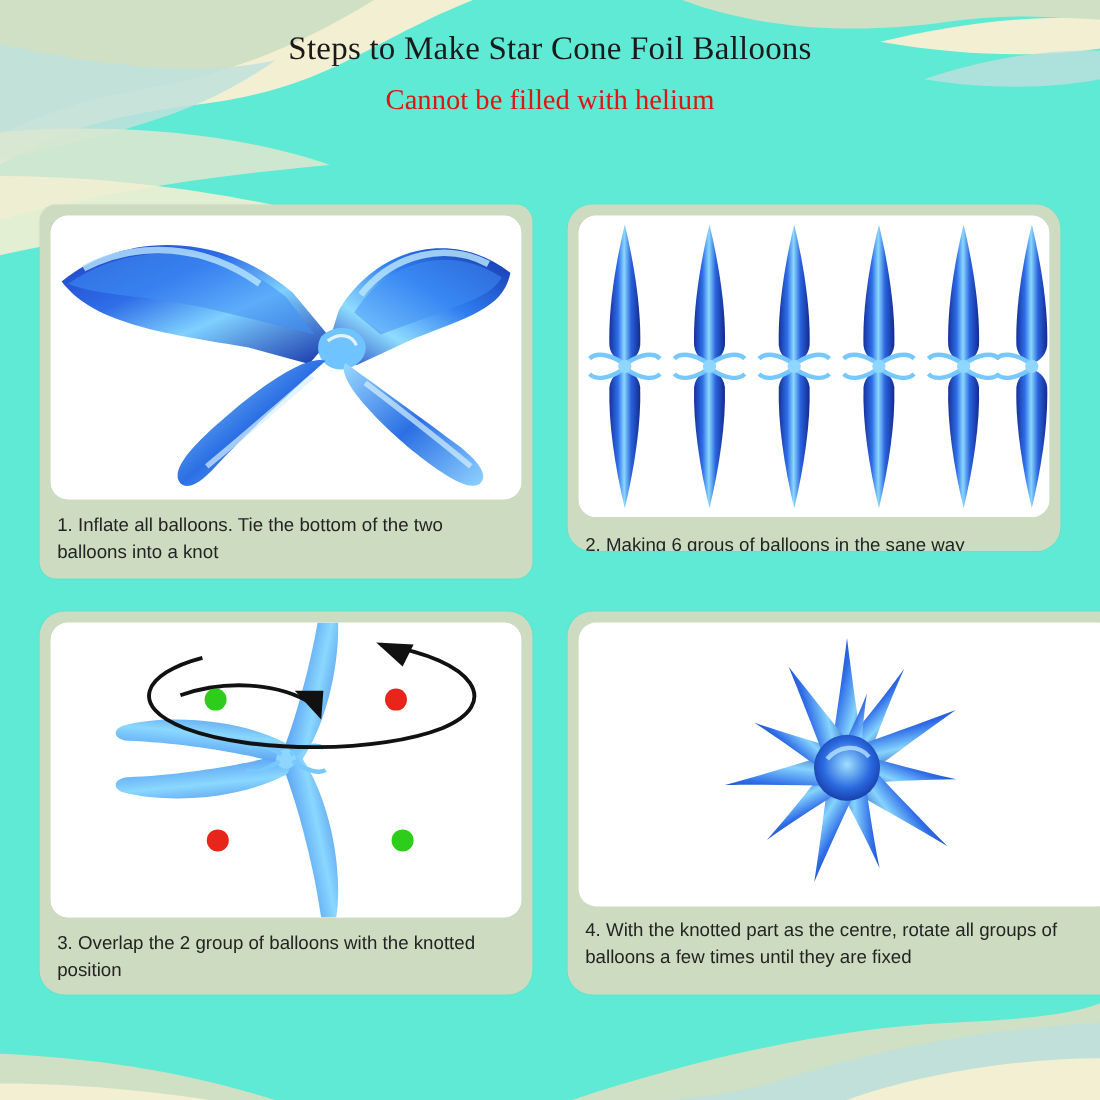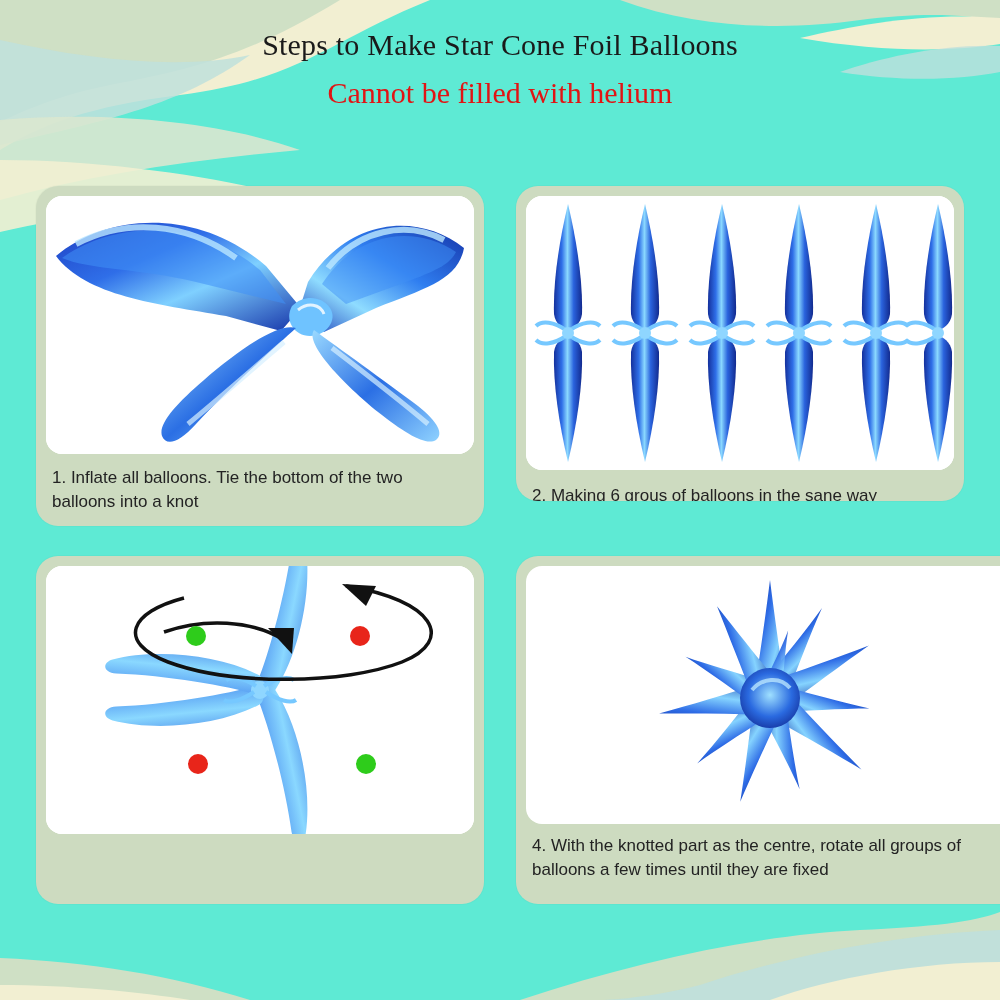--- a/index.html
+++ b/index.html
@@ -17,21 +17,21 @@
 
   
   .titles{position:absolute;left:0;top:28px;width:1000px;text-align:center;z-index:5;}
   .main-title{
     font-size:30px;color:#1a1a1a;letter-spacing:.2px;
     font-family:"Liberation Serif", serif;
     white-space:nowrap;
   }
   .sub-title{
     margin-top:14px;
-    font-size:30px;color:#e11414;
+    font-size:26px;color:#e11414;
     font-family:"Liberation Serif", serif;
     white-space:nowrap;
   }
 
   
   .card{
     position:absolute;
     background:#cddbc0;
     border-radius:22px;
     box-shadow:0 0 0 1px rgba(0,0,0,.02);
@@ -44,21 +44,21 @@
     border-radius:16px;
     background:#ffffff;
     overflow:hidden;
   }
   .card .caption{
     position:absolute;left:16px;right:14px;
     font-size:17px;line-height:24px;color:#232323;
     font-family:"Liberation Sans", sans-serif;
   }
 
-  #card1{left:36px;top:186px;width:448px;height:340px;}
+  #card1{left:36px;top:186px;width:448px;height:340px;border-radius:15px;}
   #card1 .photo{height:258px;}
   #card1 .caption{top:280px;}
 
   #card2{left:516px;top:186px;width:448px;height:315px;}
   #card2 .photo{height:274px;}
   #card2 .caption{top:298px;}
 
   #card3{left:36px;top:556px;width:448px;height:348px;}
   #card3 .photo{height:268px;}
   #card3 .caption{top:290px;}
@@ -246,20 +246,21 @@
         <path d="M330,20 L296,18 L320,40 Z" fill="#111"></path>
         <path d="M118,66 C158,52 206,54 238,74" stroke="#111" stroke-width="3.5" fill="none"></path>
         <path d="M246,88 L222,62 L248,62 Z" fill="#111"></path>
 
         <circle cx="150" cy="70" r="10" fill="#2ecc1b"></circle>
         <circle cx="314" cy="70" r="10" fill="#e8251a"></circle>
         <circle cx="152" cy="198" r="10" fill="#e8251a"></circle>
         <circle cx="320" cy="198" r="10" fill="#2ecc1b"></circle>
       </svg>
     </div>
+    <div class="caption">3. Overlap the 2 group of balloons with the knotted position</div>
   </div>
 
   <div class="card" id="card4">
     <div class="photo">
       <svg viewBox="0 0 428 258" preserveAspectRatio="xMidYMid meet">
         <defs>
           <linearGradient id="g4" x1="0" y1="0" x2="1" y2="1">
             <stop offset="0%" stop-color="#0f2a96"></stop>
             <stop offset="35%" stop-color="#2e6ce6"></stop>
             <stop offset="62%" stop-color="#85d3ff"></stop>

